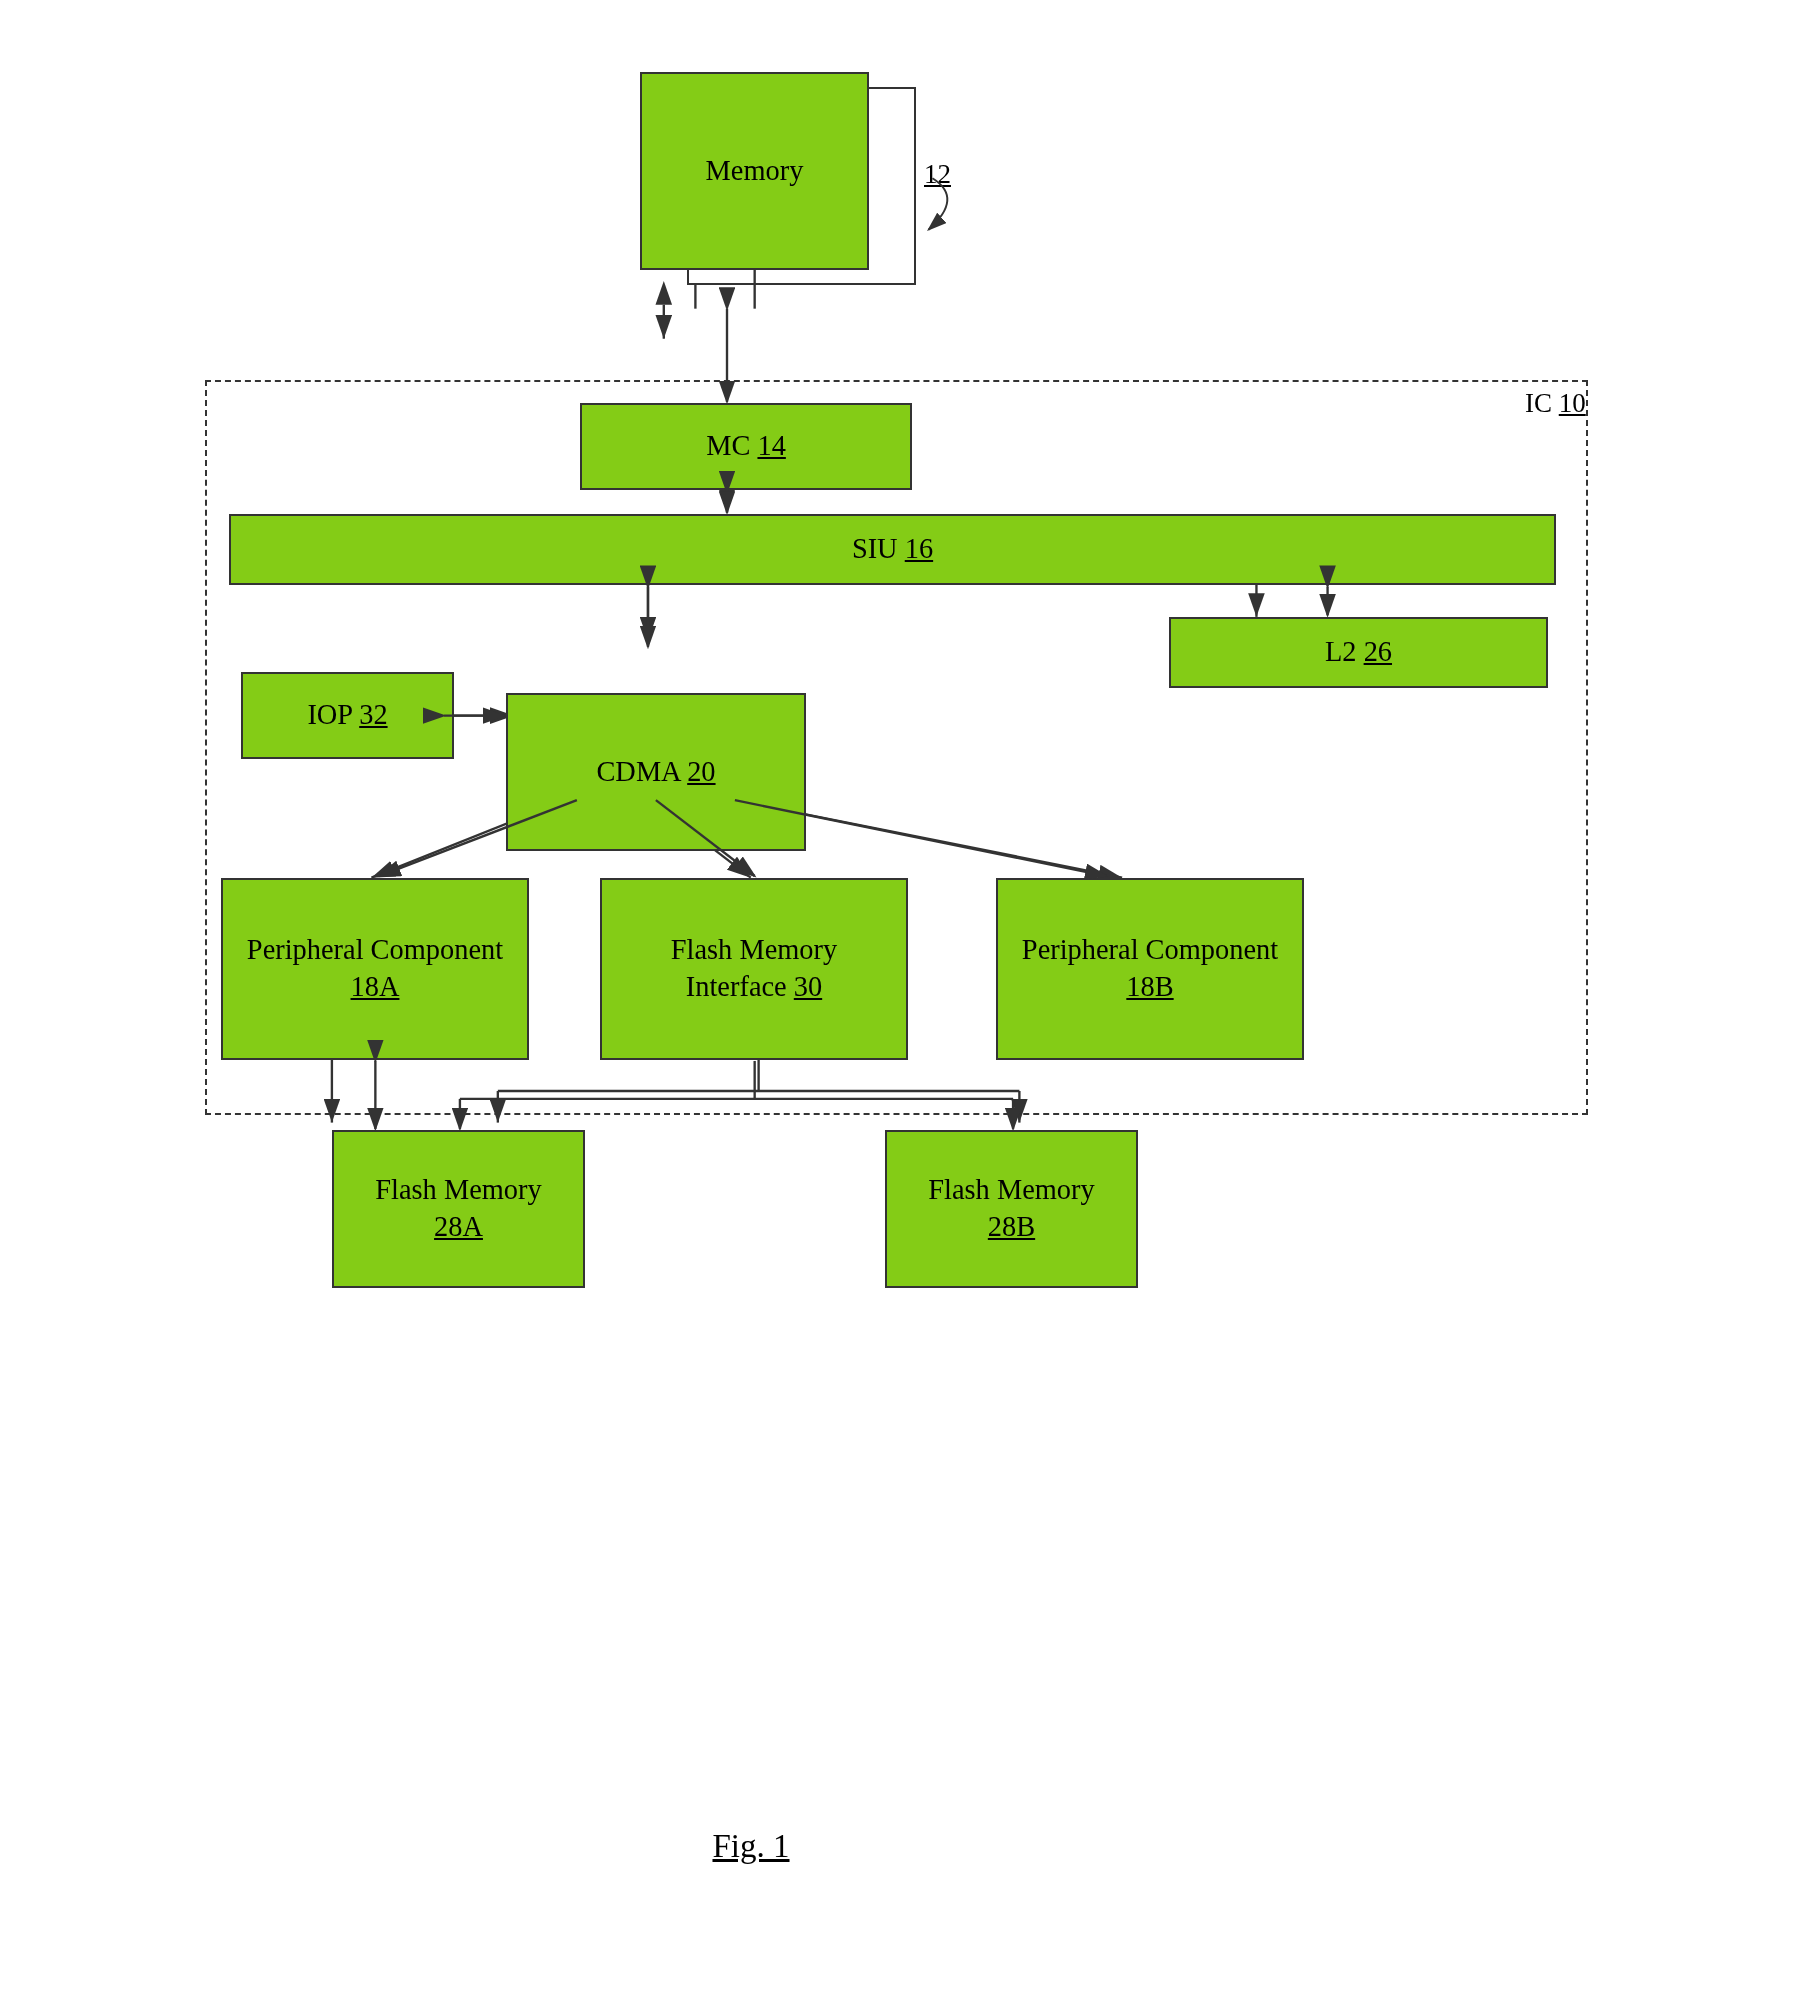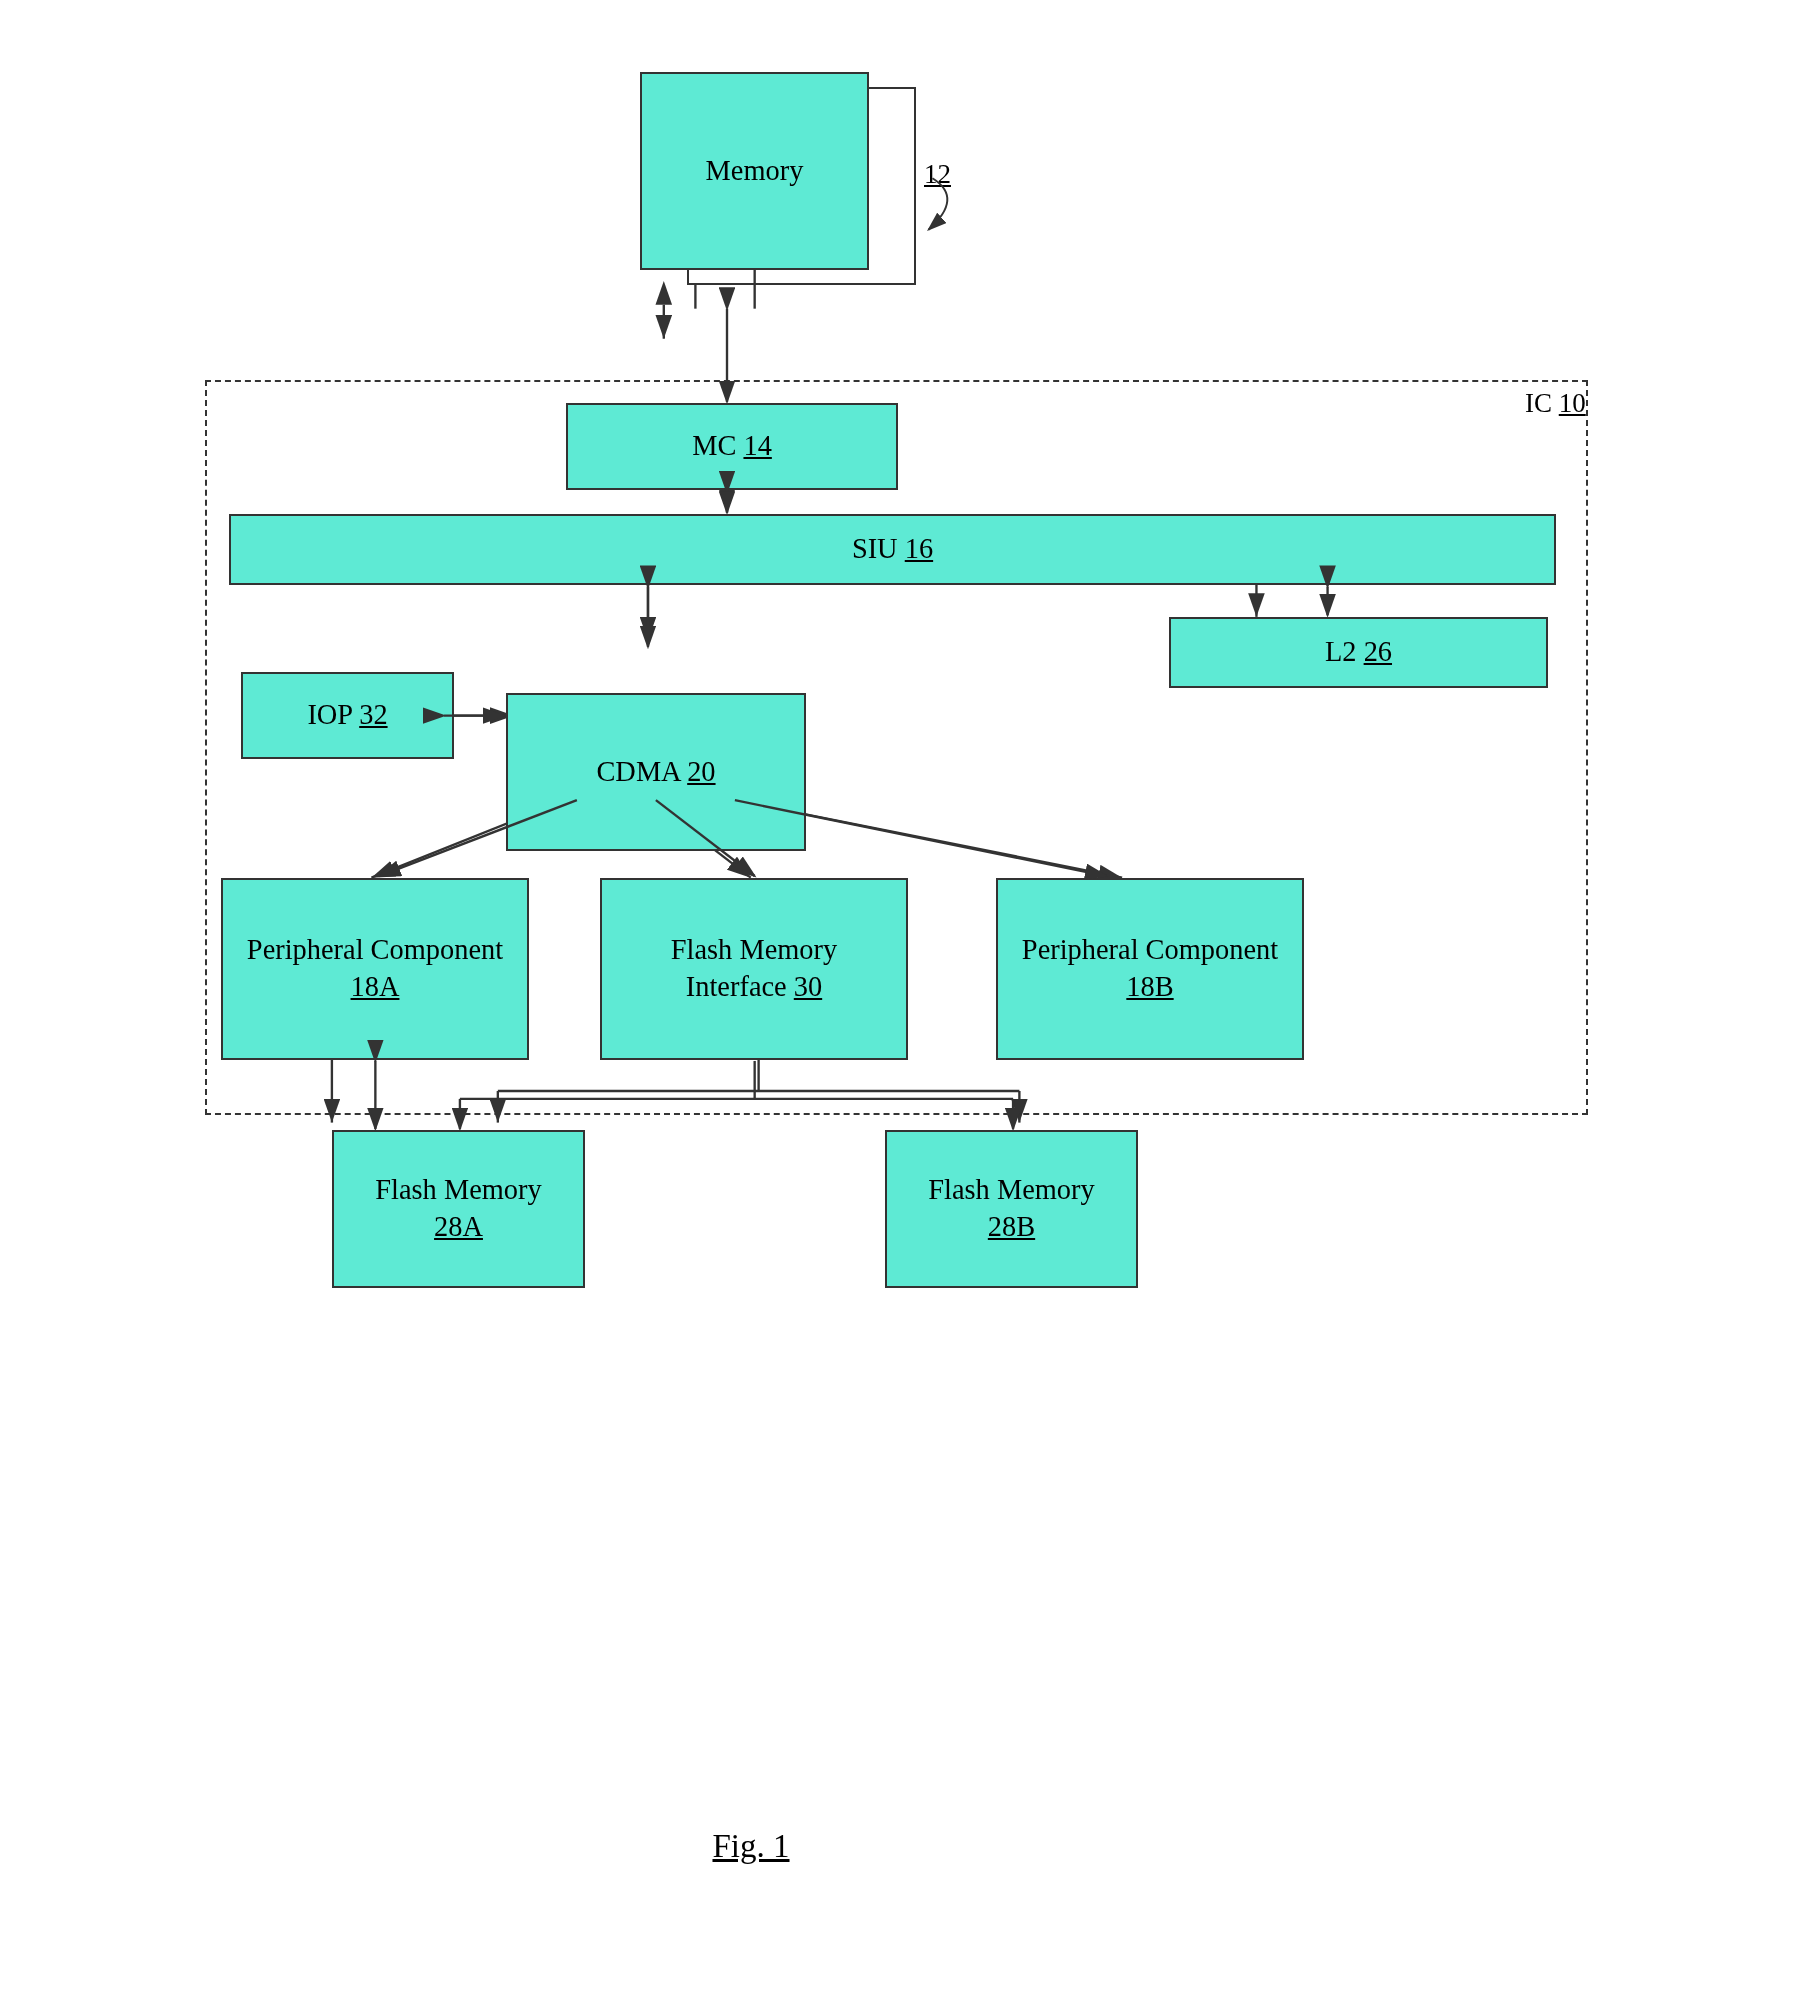--- a/index.html
+++ b/index.html
@@ -15,21 +15,21 @@
       position: absolute;
       top: 40px;
       left: 158px;
       width: 1462px;
       height: 1857px;
     }
     
     .box {
       position: absolute;
       border: 2.4px solid #333;
-      background: #5eead4;
+      background: #84cc16;
       display: flex;
       align-items: center;
       justify-content: center;
       text-align: center;
       font-size: 28.4px;
     }
     .box-label {
       font-size: 28.4px;
       line-height: 1.3;
     }
@@ -126,21 +126,21 @@
     <u>12</u>
   </div>
 
   <div class="ic-boundary" style="left:47px; top:340px; width:1383px; height:735px; z-index:0;">
   </div>
 
   <div class="ref-label" style="left:1367px; top:348px; z-index:5;">
     <span>IC</span> <u>10</u>
   </div>
 
-  <div class="box" style="left:408px; top:363px; width:332px; height:87px; z-index:3;">
+  <div class="box" style="left:422px; top:363px; width:332px; height:87px; z-index:3;">
     <span class="box-label">
       <span>MC</span> <u>14</u>
     </span>
   </div>
 
   <div class="box" style="left:71px; top:474px; width:1327px; height:71px; z-index:3;">
     <span class="box-label">
       <span>SIU</span> <u>16</u>
     </span>
   </div>

